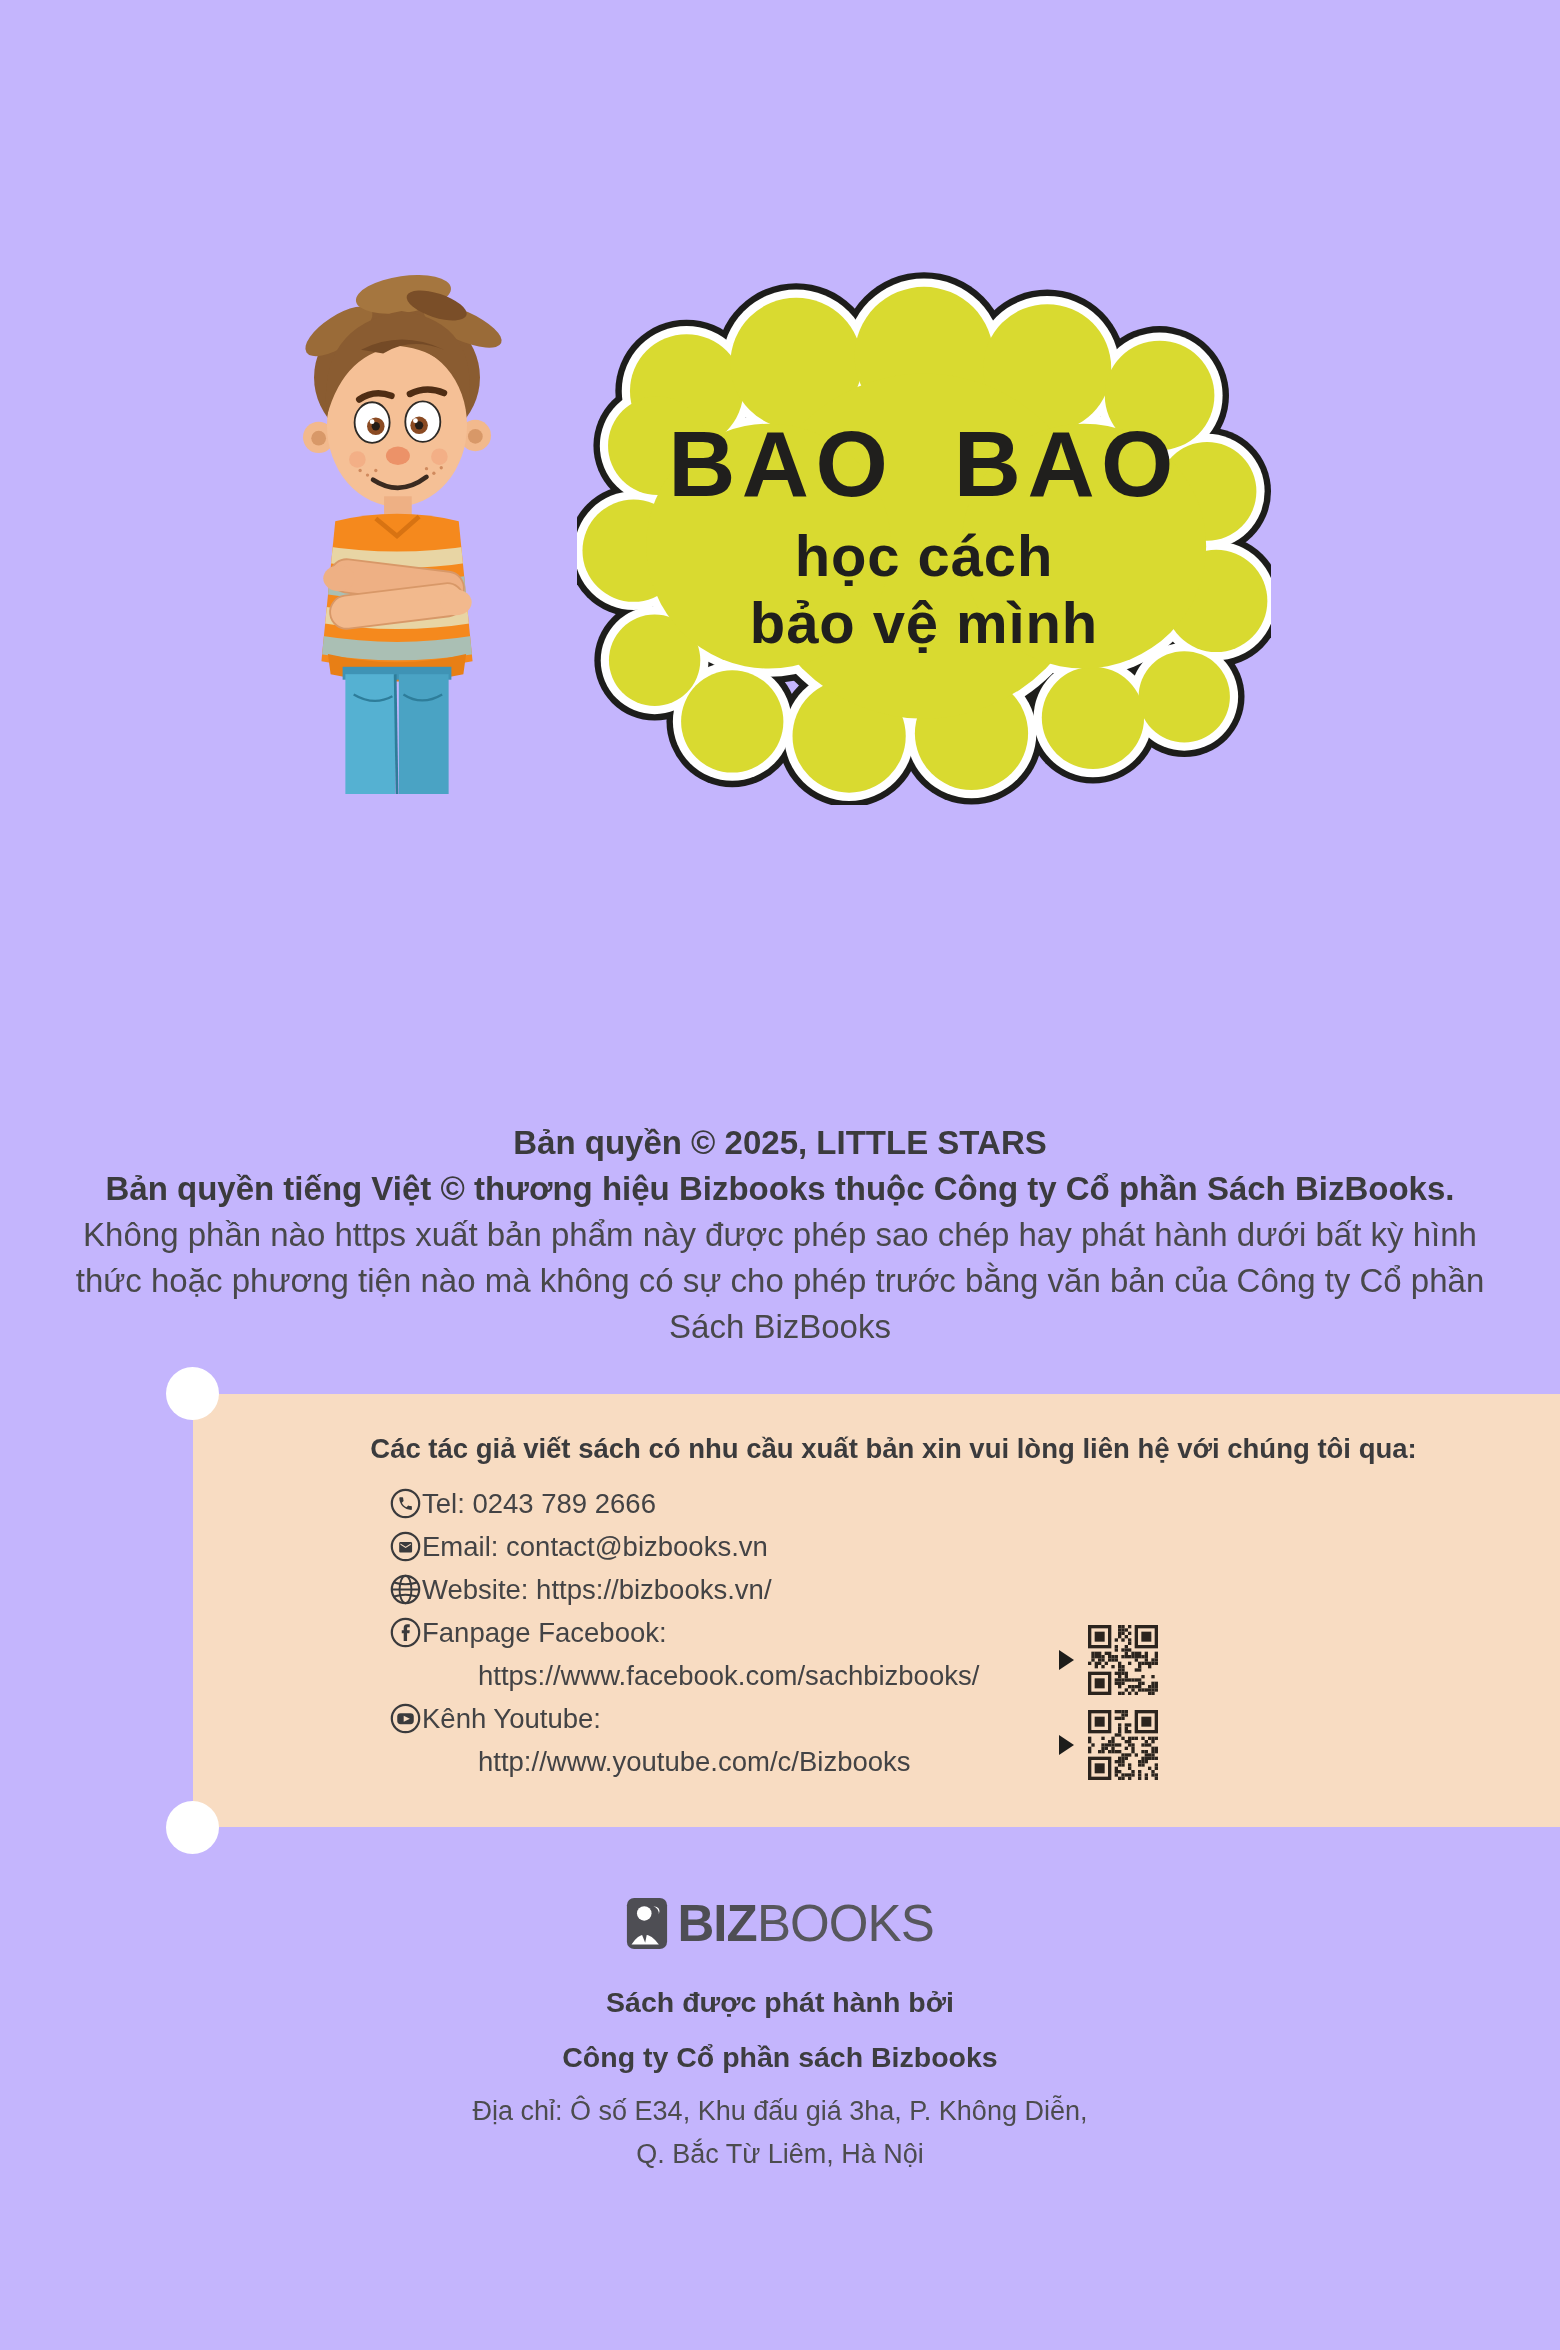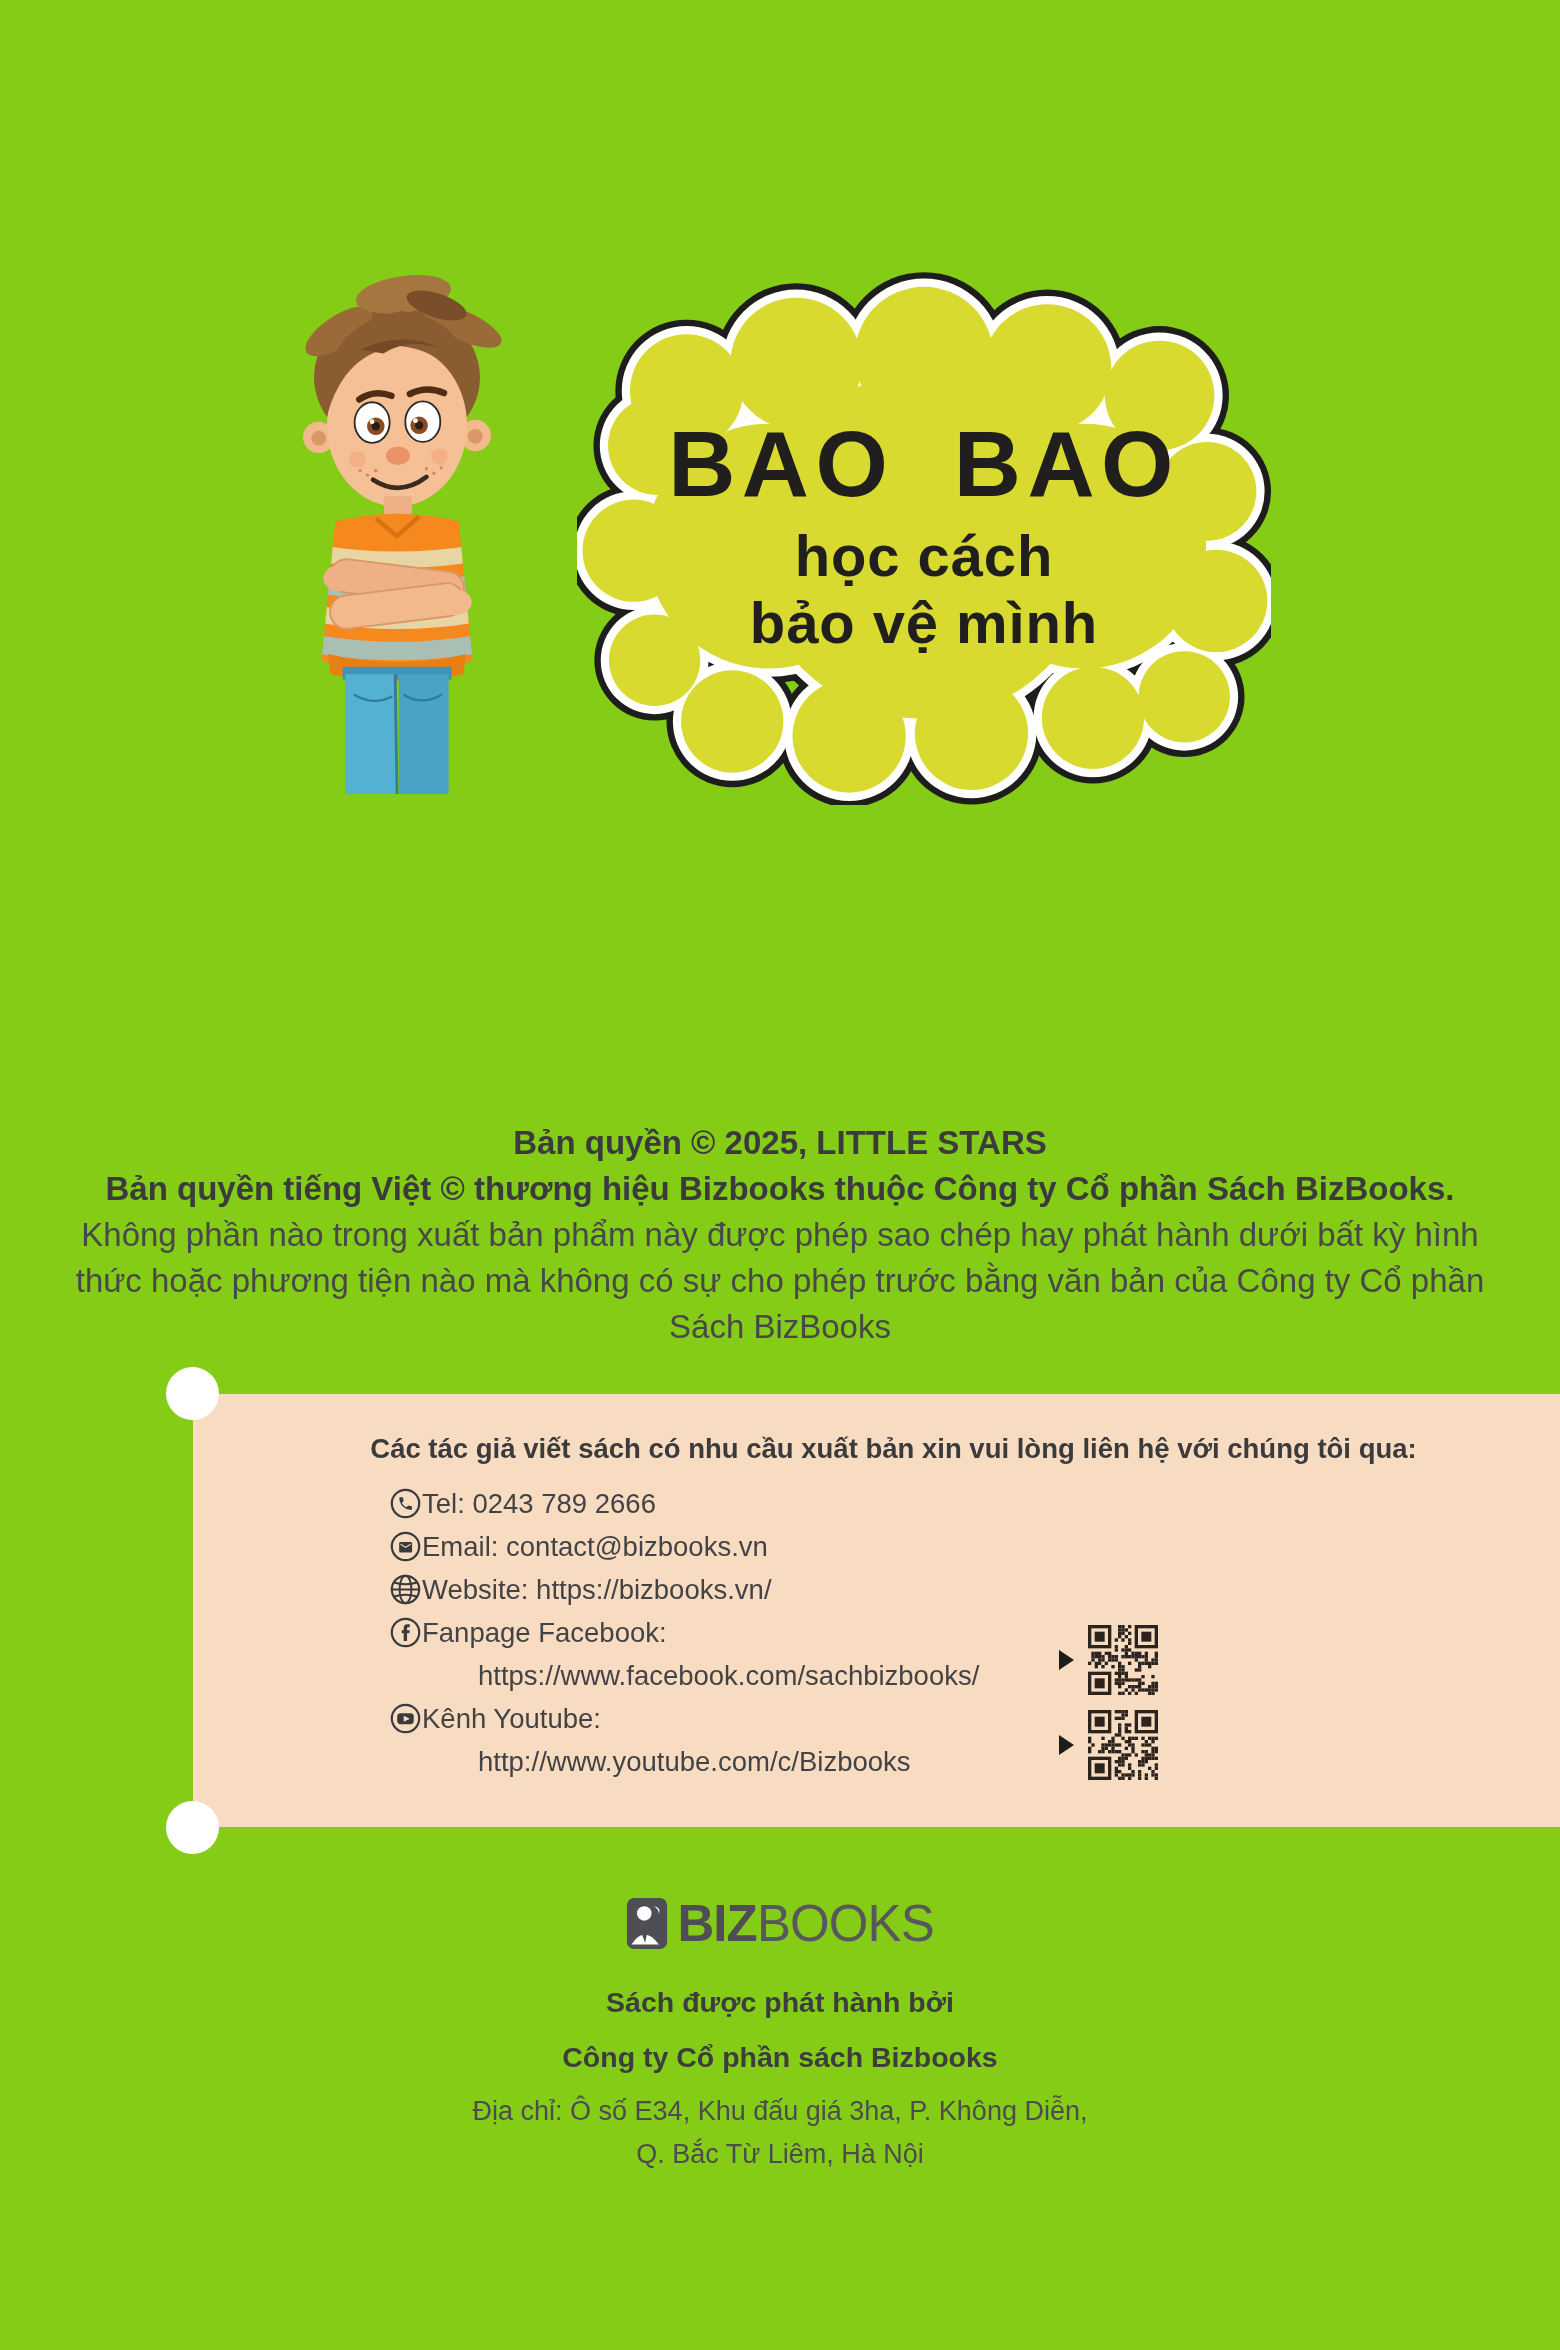--- a/index.html
+++ b/index.html
@@ -1,16 +1,16 @@
 <!DOCTYPE html>
 <html style="font-size:14.7px"><head>
 <meta charset="utf-8">
 <style>
   html,body{margin:0;padding:0;background:#ffffff;}
-  #page{position:relative;width:1560px;height:2351px;background:#84cc16;overflow:hidden;
+  #page{position:relative;width:1560px;height:2351px;background:#c4b5fd;overflow:hidden;
         font-family:"Liberation Sans","DejaVu Sans",sans-serif;color:#3d3d3f;}
 
   
   #boy{position:absolute;left:272px;top:241px;width:250px;height:553px;}
 
   
   #cloud{position:absolute;left:577px;top:269px;width:694px;height:536px;}
   #cloud-svg{position:absolute;left:0;top:0;width:100%;height:100%;}
   .cloud-text{position:absolute;left:0;right:0;top:145px;text-align:center;color:#201f1d;}
   .cloud-title{font-size:93px;font-weight:800;letter-spacing:6.4px;word-spacing:27.5px;line-height:101px;}
@@ -199,21 +199,21 @@
       <div class="cloud-sub">
         <div>học cách</div>
         <div>bảo vệ mình</div>
       </div>
     </div>
   </div>
 
   <section class="copyright">
     <div class="line b">Bản quyền © 2025, LITTLE STARS</div>
     <div class="line b">Bản quyền tiếng Việt © thương hiệu Bizbooks thuộc Công ty Cổ phần Sách BizBooks.</div>
-    <div class="line r">Không phần nào trong xuất bản phẩm này được phép sao chép hay phát hành dưới bất kỳ hình</div>
+    <div class="line r">Không phần nào https xuất bản phẩm này được phép sao chép hay phát hành dưới bất kỳ hình</div>
     <div class="line r">thức hoặc phương tiện nào mà không có sự cho phép trước bằng văn bản của Công ty Cổ phần</div>
     <div class="line r">Sách BizBooks</div>
   </section>
 
   <section class="contact-box">
     <div class="notch tl"></div>
     <div class="notch tr"></div>
     <div class="notch bl"></div>
     <div class="notch br"></div>
 

